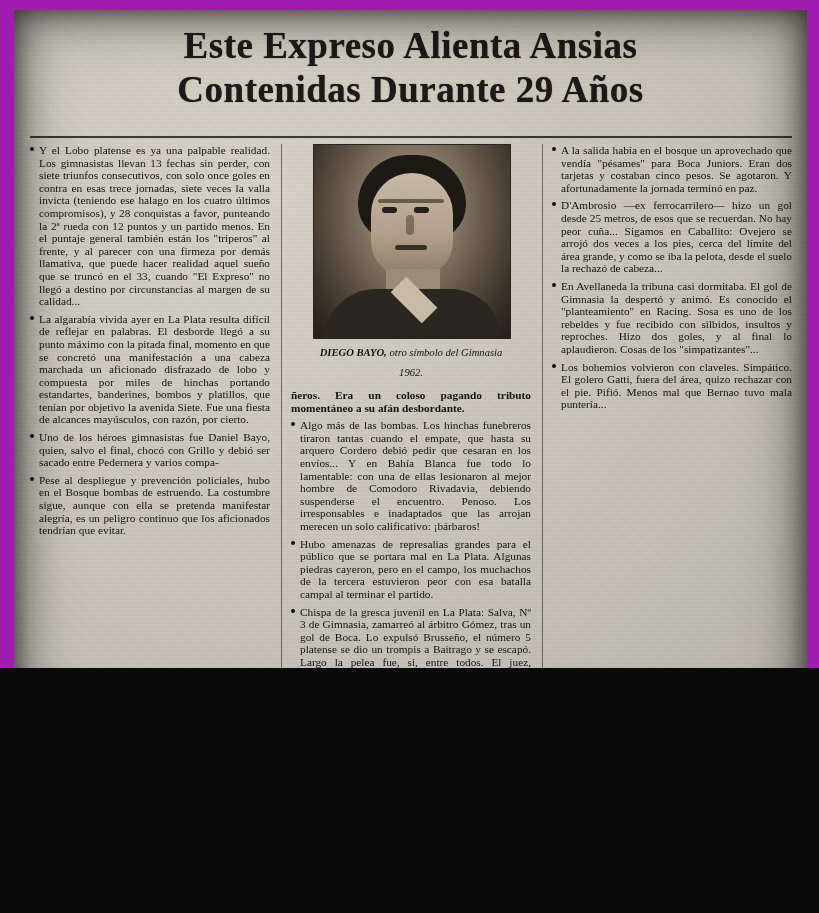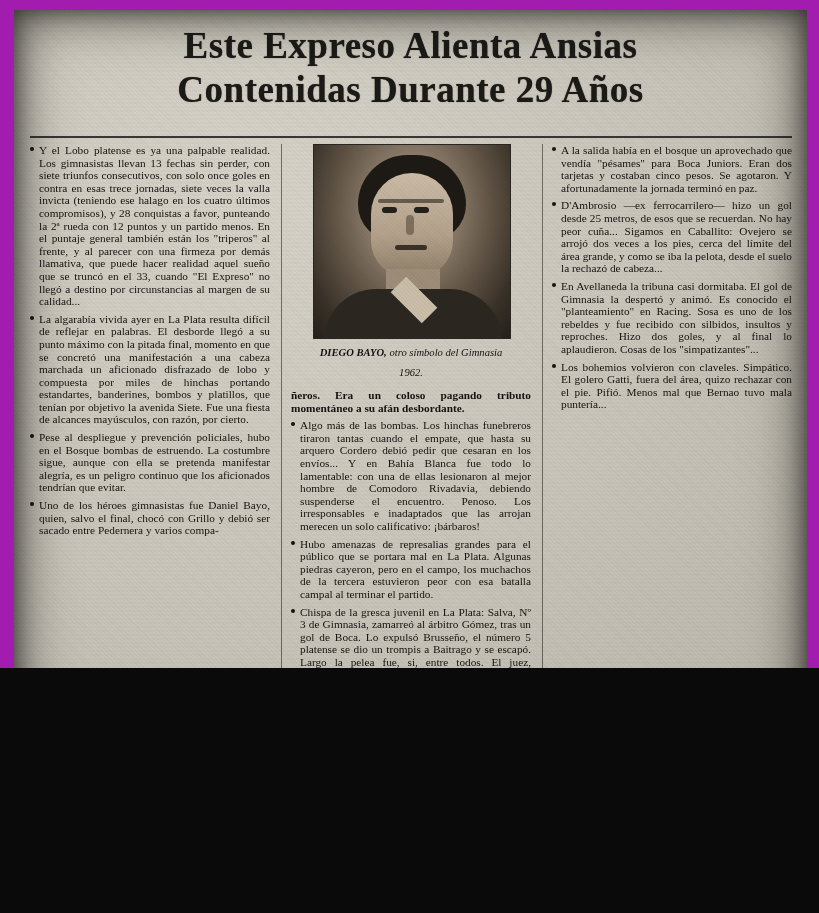--- a/index.html
+++ b/index.html
@@ -232,22 +232,22 @@
 
     <div class="rule"></div>
 
     <div class="columns">
       <div class="vline v1"></div>
       <div class="vline v2"></div>
 
       <div class="col c1">
         <p class="item"><span class="bullet"></span><span>Y el Lobo platense es ya una palpable realidad. Los gimnasistas llevan 13 fechas sin perder, con siete triunfos consecutivos, con solo once goles en contra en esas trece jornadas, siete veces la valla invicta (teniendo ese halago en los cuatro últimos compromisos), y 28 conquistas a favor, punteando la 2ª rueda con 12 puntos y un partido menos. En el puntaje general también están los "triperos" al frente, y al parecer con una firmeza por demás llamativa, que puede hacer realidad aquel sueño que se truncó en el 33, cuando "El Expreso" no llegó a destino por circunstancias al margen de su calidad...</span></p>
         <p class="item"><span class="bullet"></span><span>La algarabía vivida ayer en La Plata resulta difícil de reflejar en palabras. El desborde llegó a su punto máximo con la pitada final, momento en que se concretó una manifestación a una cabeza marchada un aficionado disfrazado de lobo y compuesta por miles de hinchas portando estandartes, banderines, bombos y platillos, que tenían por objetivo la avenida Siete. Fue una fiesta de alcances mayúsculos, con razón, por cierto.</span></p>
+        <p class="item"><span class="bullet"></span><span>Uno de los héroes gimnasistas fue Daniel Bayo, quien, salvo el final, chocó con Grillo y debió ser sacado entre Pedernera y varios compa-</span></p>
         <p class="item"><span class="bullet"></span><span>Pese al despliegue y prevención policiales, hubo en el Bosque bombas de estruendo. La costumbre sigue, aunque con ella se pretenda manifestar alegría, es un peligro continuo que los aficionados tendrían que evitar.</span></p>
-        <p class="item"><span class="bullet"></span><span>Uno de los héroes gimnasistas fue Daniel Bayo, quien, salvo el final, chocó con Grillo y debió ser sacado entre Pedernera y varios compa-</span></p>
       </div>
 
       <div class="col c2">
         <div class="photo-block">
           <div class="photo">
             <div class="hair"></div>
             <div class="face"></div>
             <div class="brow"></div>
             <div class="eyeL"></div>
             <div class="eyeR"></div>

